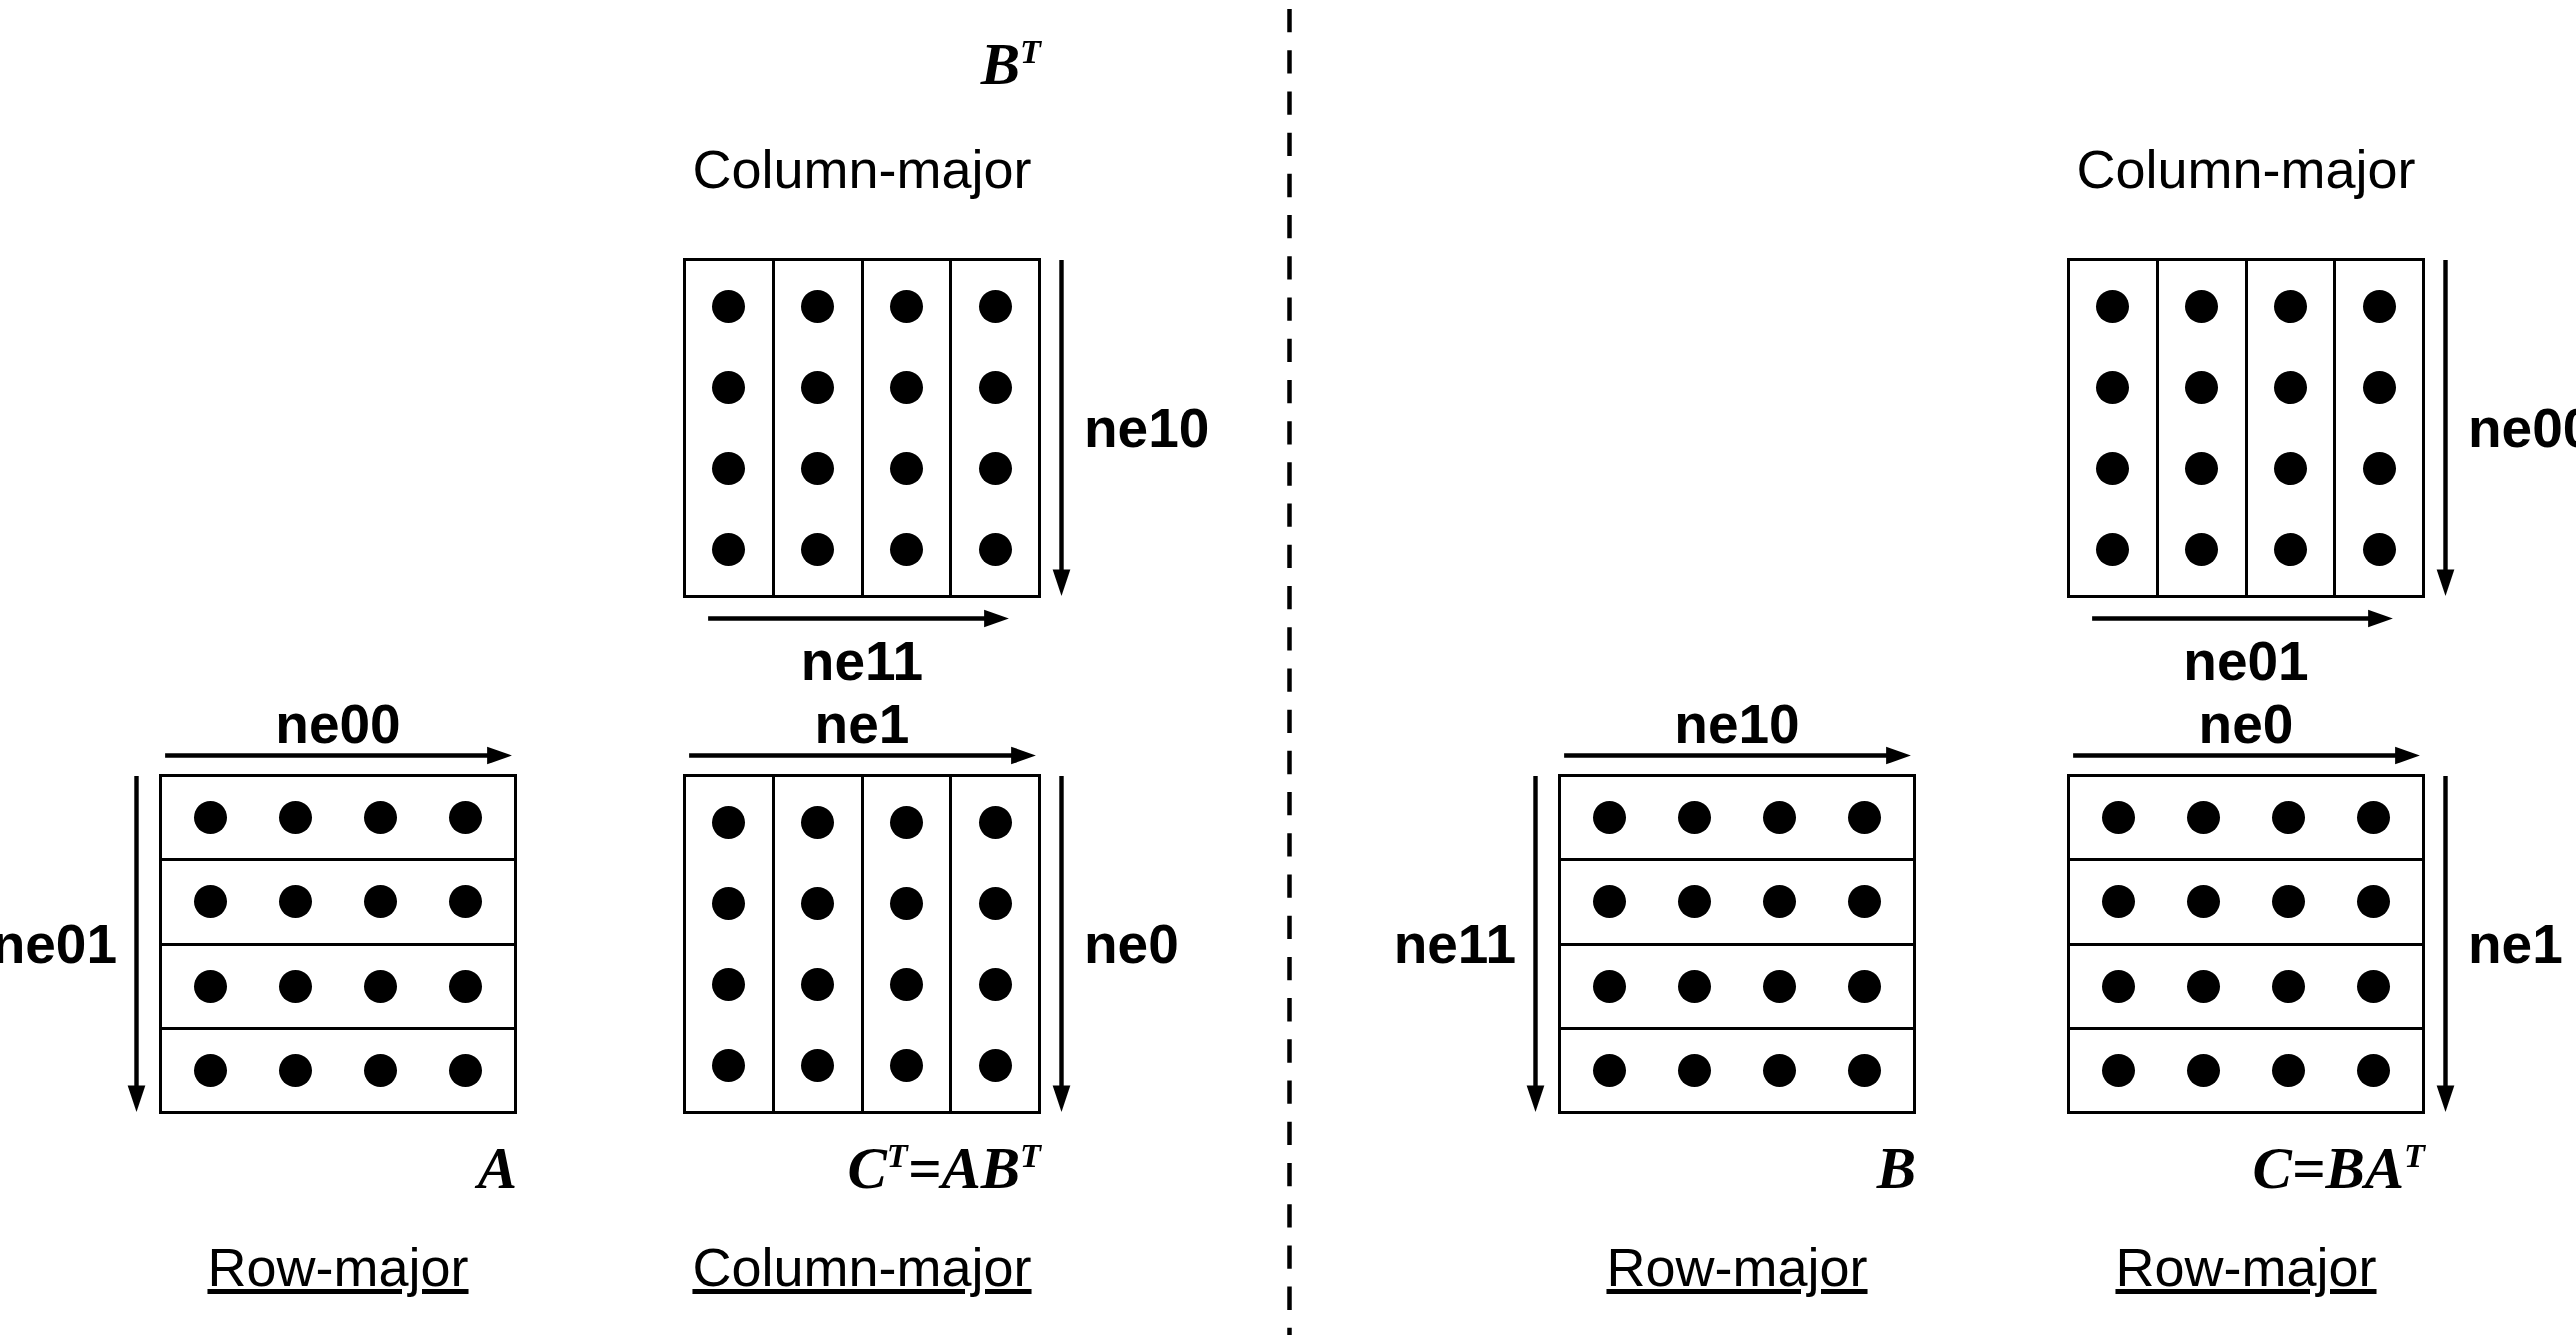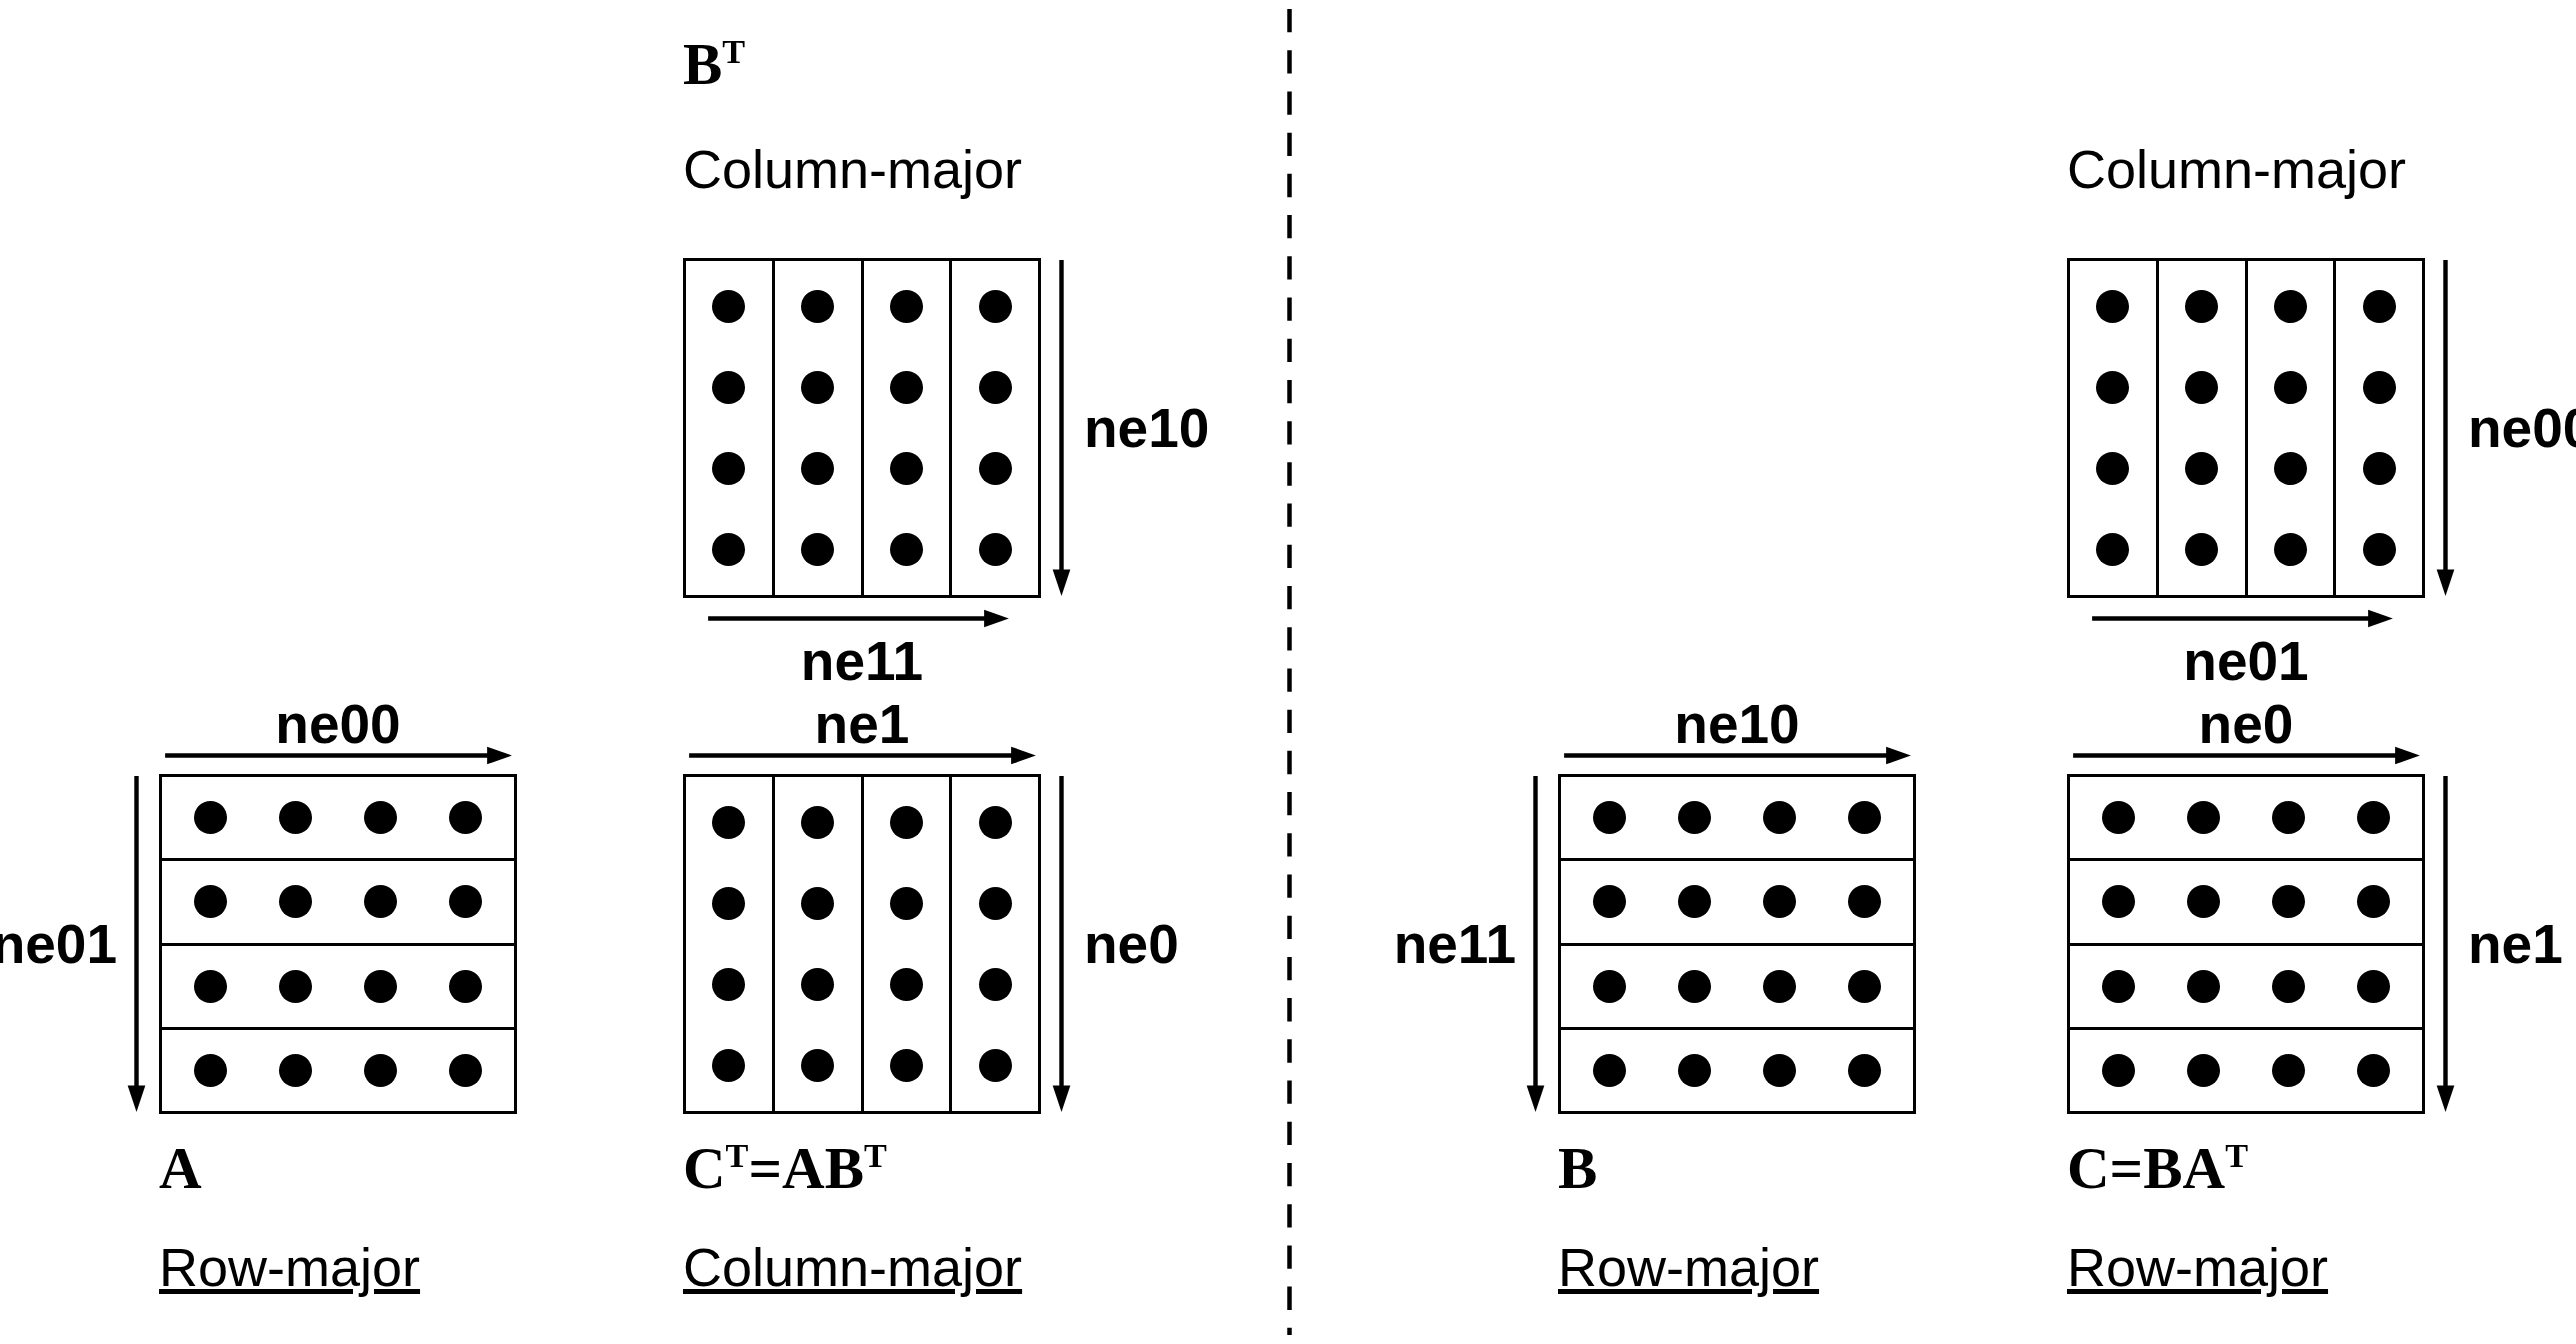--- a/index.html
+++ b/index.html
@@ -28,30 +28,30 @@
   .mcol:last-child { border-right:0; }
   .mrow {
     flex:1 1 0; display:flex; flex-direction:row;
     align-items:center; justify-content:space-around;
     border-bottom:3.6px solid #000; padding:0 5.4px;
   }
   .mrow:last-child { border-bottom:0; }
   .dot { width:33px; height:33px; border-radius:50%; background:#000; flex:0 0 auto; }
 
   .title-letter {
-    position:absolute; left:0; width:358px; text-align:left;
-    font-family:"Liberation Serif", serif; font-weight:bold;
+    position:absolute; left:0; width:358px; text-align:right;
+    font-family:"Liberation Serif", serif; font-style:italic; font-weight:bold;
     font-size:59px; line-height:1.1; white-space:nowrap;
   }
   .title-letter sup { font-size:58%; }
   .above-letter { top:-226px; }
   .below-letter { top:362px; }
 
   .title-layout {
-    position:absolute; left:0; width:358px; 
+    position:absolute; left:0; width:358px; text-align:center;
     font-size:54px; line-height:1.1; white-space:nowrap;
   }
   .above-layout { top:-118px; }
   .below-layout { top:464px;text-decoration:underline; }
 
   .ne { font-weight:bold; font-size:55px; line-height:1; white-space:nowrap; }
   .label-top    { position:absolute; left:0; top:-77px; width:358px; text-align:center; }
   .label-below  { position:absolute; left:0; top:376px; width:358px; text-align:center; }
   .label-right  { position:absolute; left:401px; top:0; height:340px; display:flex; align-items:center; }
   .label-left   { position:absolute; left:-194px; width:152px; top:0; height:340px;

